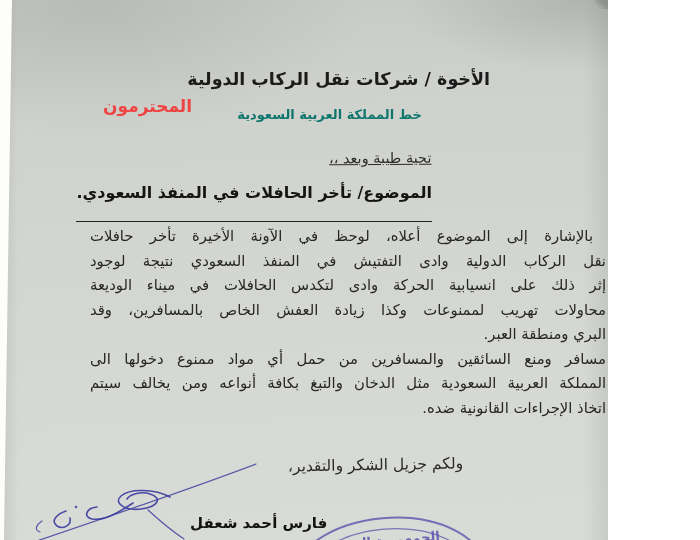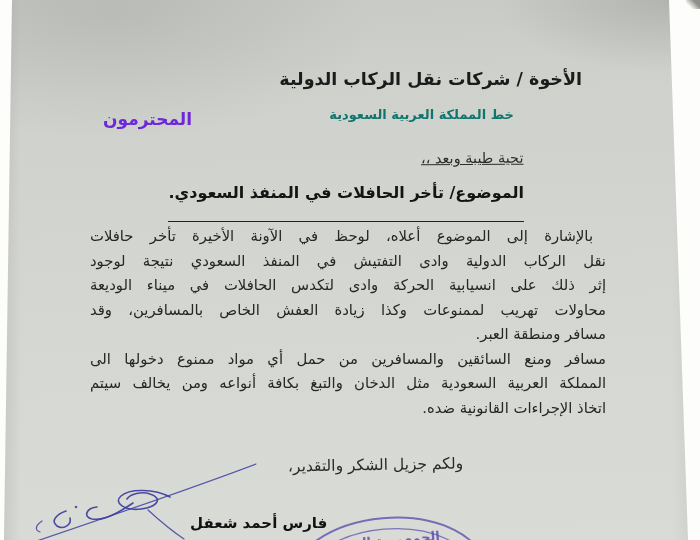--- a/index.html
+++ b/index.html
@@ -1,21 +1,21 @@
 <!DOCTYPE html>
 <html lang="ar"><head>
 <meta charset="utf-8">
 <style>
   html,body{margin:0;padding:0;}
   body{
     width:700px;height:540px;overflow:hidden;
     background:#ffffff;
     font-family:"DejaVu Sans",sans-serif;
   }
-  .photo{position:relative;width:700px;height:540px;background:#fdfdfc;overflow:hidden;}
+  .photo{position:relative;width:608px;height:540px;background:#fdfdfc;overflow:hidden;}
 
   
   .paper{
     position:absolute;inset:0;
     clip-path:polygon(12px 0px,669px 0px,688px 540px,4px 540px);
     background:linear-gradient(178deg,#c8cac6 0%,#cfd1cd 18%,#d3d5d0 45%,#d7d9d4 78%,#d9dbd6 100%);
   }
   .paper .shade{
     position:absolute;inset:0;
     background:
@@ -25,21 +25,21 @@
       radial-gradient(300px 120px at 96% 0%,rgba(70,72,68,.18),rgba(0,0,0,0) 60%);
   }
   .corner-artifact{
     position:absolute;top:0;right:0;width:14px;height:9px;
     background:linear-gradient(225deg,#8e908c 30%,rgba(142,144,140,0) 75%);
   }
 
   .txt{position:absolute;direction:rtl;white-space:nowrap;}
   .addr1{top:69px;right:118px;font-size:17.5px;font-weight:bold;color:#1b1b1b;}
   .addr2{top:107px;right:186px;font-size:13px;font-weight:bold;color:#0f766e;}
-  .honorific{top:109px;left:103px;font-size:17px;font-weight:bold;color:#6d28d9;direction:rtl;position:absolute;white-space:nowrap;}
+  .honorific{top:96px;left:103px;font-size:17px;font-weight:bold;color:#ef4444;direction:rtl;position:absolute;white-space:nowrap;}
   .greeting{top:150px;right:177px;font-size:14.5px;color:#2d2d2d;transform:rotate(-.4deg);text-decoration:underline;}
   .subject{
     top:183px;right:176px;font-size:16px;font-weight:bold;color:#141414;
     border-bottom:1.6px solid #222;padding-bottom:19px;
   }
 
   .body-block{
     position:absolute;top:224px;left:90px;width:516px;
     direction:rtl;font-size:14.8px;line-height:24.5px;color:#262626;
   }
@@ -71,21 +71,21 @@
   <div class="txt addr2">خط المملكة العربية السعودية</div>
   <div class="honorific">المحترمون</div>
   <div class="txt greeting">تحية طيبة وبعد ،،</div>
   <div class="txt subject">الموضوع/ تأخر الحافلات في المنفذ السعودي.</div>
 
   <div class="body-block">
     <div class="line ind">بالإشارة إلى الموضوع أعلاه، لوحظ في الآونة الأخيرة تأخر حافلات</div>
     <div class="line">نقل الركاب الدولية وادى التفتيش في المنفذ السعودي نتيجة لوجود</div>
     <div class="line">إثر ذلك على انسيابية الحركة وادى لتكدس الحافلات في ميناء الوديعة</div>
     <div class="line">محاولات تهريب لممنوعات وكذا زيادة العفش الخاص بالمسافرين، وقد</div>
-    <div class="line end">مسافر ومنطقة العبر.</div>
+    <div class="line end">البري ومنطقة العبر.</div>
     <div class="line">مسافر ومنع السائقين والمسافرين من حمل أي مواد ممنوع دخولها الى</div>
     <div class="line">المملكة العربية السعودية مثل الدخان والتبغ بكافة أنواعه ومن يخالف سيتم</div>
     <div class="line end">اتخاذ الإجراءات القانونية ضده.</div>
   </div>
 
   <div class="txt closing">ولكم جزيل الشكر والتقدير،</div>
   <div class="txt signatory">فارس أحمد شعفل</div>
 
   <svg class="overlay" width="700" height="540" viewBox="0 0 700 540" aria-hidden="true">
     <path class="ink-thin" d="M 16 548 C 90 523 182 492 256 464"></path>

